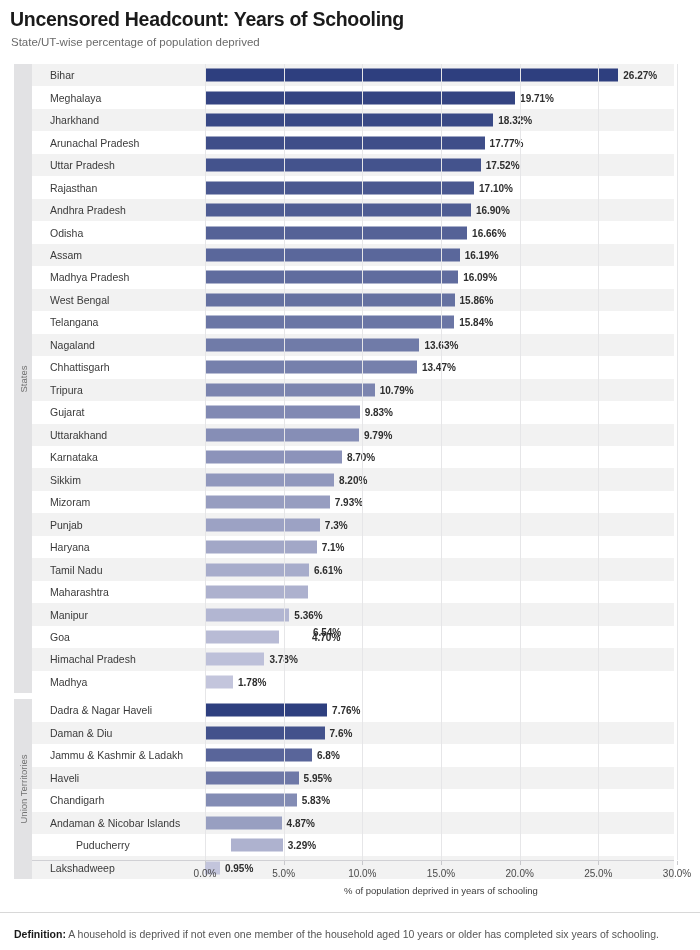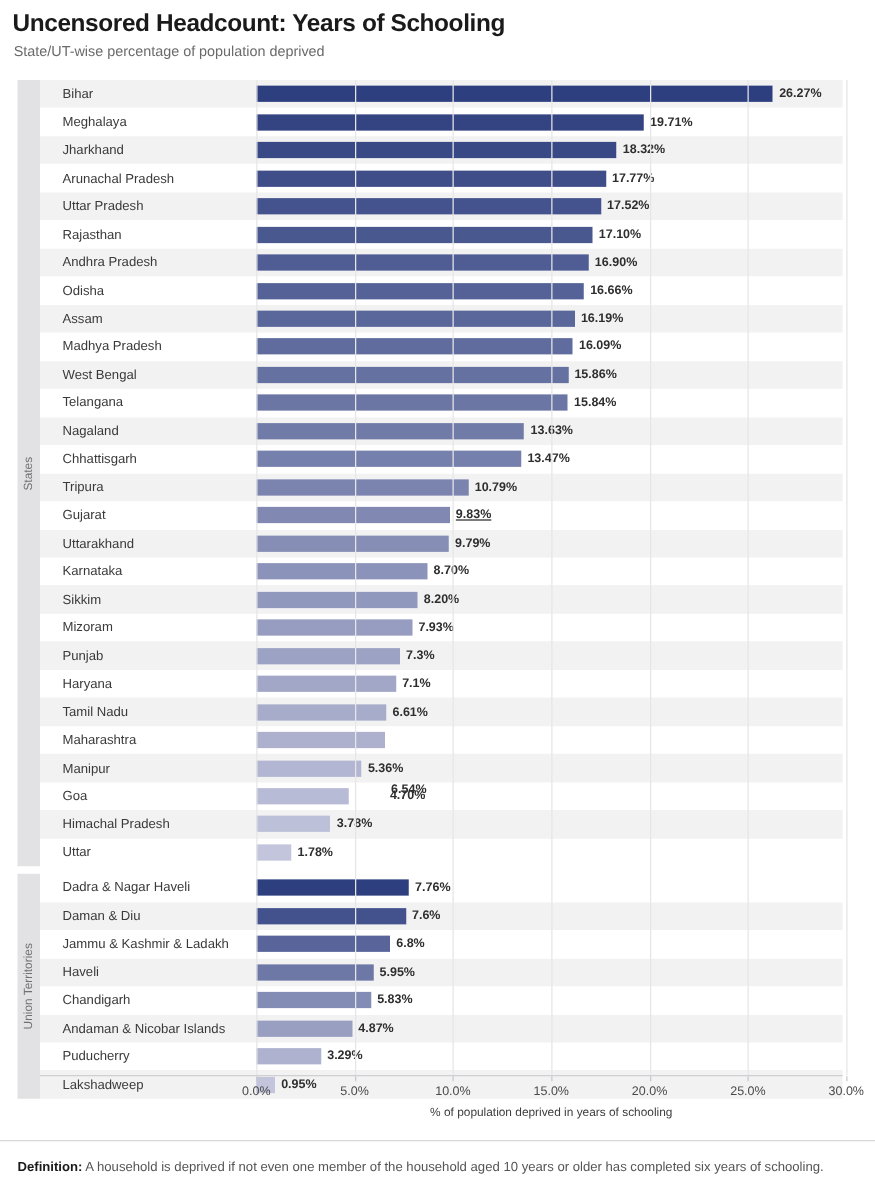--- a/index.html
+++ b/index.html
@@ -171,21 +171,21 @@
           <div class="barval" style="left: 389.928px;">13.47%</div>
         </div>
         <div class="row alt" style="top: 314.58px;">
           <div class="rowlabel">Tripura</div>
           <div class="bar" style="left: 173px; width: 169.763px; background: rgb(123, 132, 175);"></div>
           <div class="barval" style="left: 347.763px;">10.79%</div>
         </div>
         <div class="row" style="top: 337.05px;">
           <div class="rowlabel">Gujarat</div>
           <div class="bar" style="left: 173px; width: 154.659px; background: rgb(129, 137, 179);"></div>
-          <div class="barval" style="left: 332.659px; text-decoration: underline;">9.83%</div>
+          <div class="barval" style="left: 332.659px;">9.83%</div>
         </div>
         <div class="row alt" style="top: 359.52px;">
           <div class="rowlabel">Uttarakhand</div>
           <div class="bar" style="left: 173px; width: 154.029px; background: rgb(134, 142, 182);"></div>
           <div class="barval" style="left: 332.029px;">9.79%</div>
         </div>
         <div class="row" style="top: 381.99px;">
           <div class="rowlabel">Karnataka</div>
           <div class="bar" style="left: 173px; width: 136.88px; background: rgb(140, 147, 186);"></div>
           <div class="barval" style="left: 314.88px;">8.70%</div>
@@ -229,21 +229,21 @@
           <div class="rowlabel">Goa</div>
           <div class="bar" style="left: 173px; width: 73.9467px; background: rgb(184, 187, 213);"></div>
           <div class="barval" style="left: 251.947px; padding-left: 28px;">4.70%</div>
         </div>
         <div class="row alt" style="top: 584.22px;">
           <div class="rowlabel">Himachal Pradesh</div>
           <div class="bar" style="left: 173px; width: 59.472px; background: rgb(189, 192, 217);"></div>
           <div class="barval" style="left: 237.472px;">3.78%</div>
         </div>
         <div class="row" style="top: 606.69px;">
-          <div class="rowlabel">Uttar</div>
+          <div class="rowlabel">Madhya</div>
           <div class="bar" style="left: 173px; width: 28.0053px; background: rgb(195, 197, 220);"></div>
           <div class="barval" style="left: 206.005px;">1.78%</div>
         </div>
         <div class="row" style="top: 635.16px;">
           <div class="rowlabel">Dadra &amp; Nagar Haveli</div>
           <div class="bar" style="left: 173px; width: 122.091px; background: rgb(46, 63, 127);"></div>
           <div class="barval" style="left: 300.091px;">7.76%</div>
         </div>
         <div class="row alt" style="top: 657.63px;">
           <div class="rowlabel">Daman &amp; Diu</div>
@@ -263,21 +263,21 @@
         <div class="row" style="top: 725.04px;">
           <div class="rowlabel">Chandigarh</div>
           <div class="bar" style="left: 173px; width: 91.7253px; background: rgb(131, 140, 180);"></div>
           <div class="barval" style="left: 269.725px;">5.83%</div>
         </div>
         <div class="row alt" style="top: 747.51px;">
           <div class="rowlabel">Andaman &amp; Nicobar Islands</div>
           <div class="bar" style="left: 173px; width: 76.6213px; background: rgb(152, 159, 193);"></div>
           <div class="barval" style="left: 254.621px;">4.87%</div>
         </div>
-        <div class="row" style="top: 769.98px;">
+        <div class="row" style="top: 769.98px; margin-left: 26px;">
           <div class="rowlabel">Puducherry</div>
           <div class="bar" style="left: 173px; width: 51.7627px; background: rgb(174, 178, 207);"></div>
           <div class="barval" style="left: 229.763px;">3.29%</div>
         </div>
         <div class="row alt" style="top: 792.45px;">
           <div class="rowlabel">Lakshadweep</div>
           <div class="bar" style="left: 173px; width: 14.9467px; background: rgb(195, 197, 220);"></div>
           <div class="barval" style="left: 192.947px;">0.95%</div>
         </div>
         <div class="grid" style="left: 173px; height: 796px;"></div>

